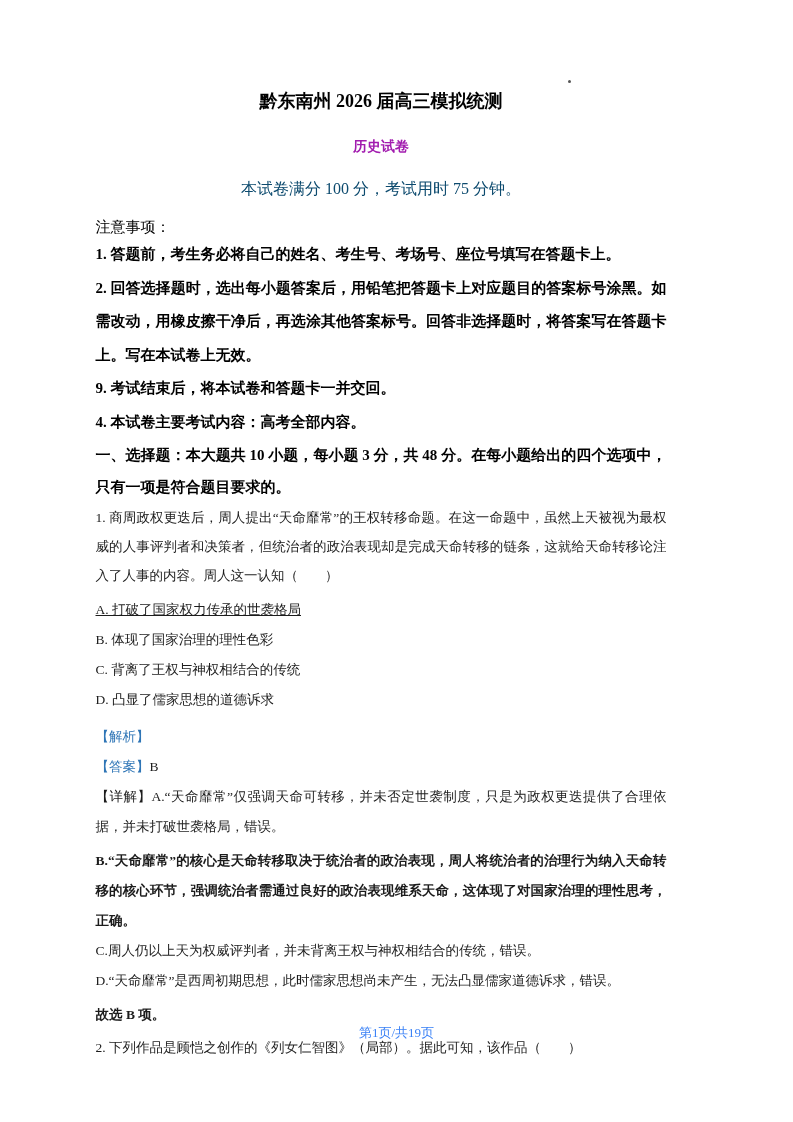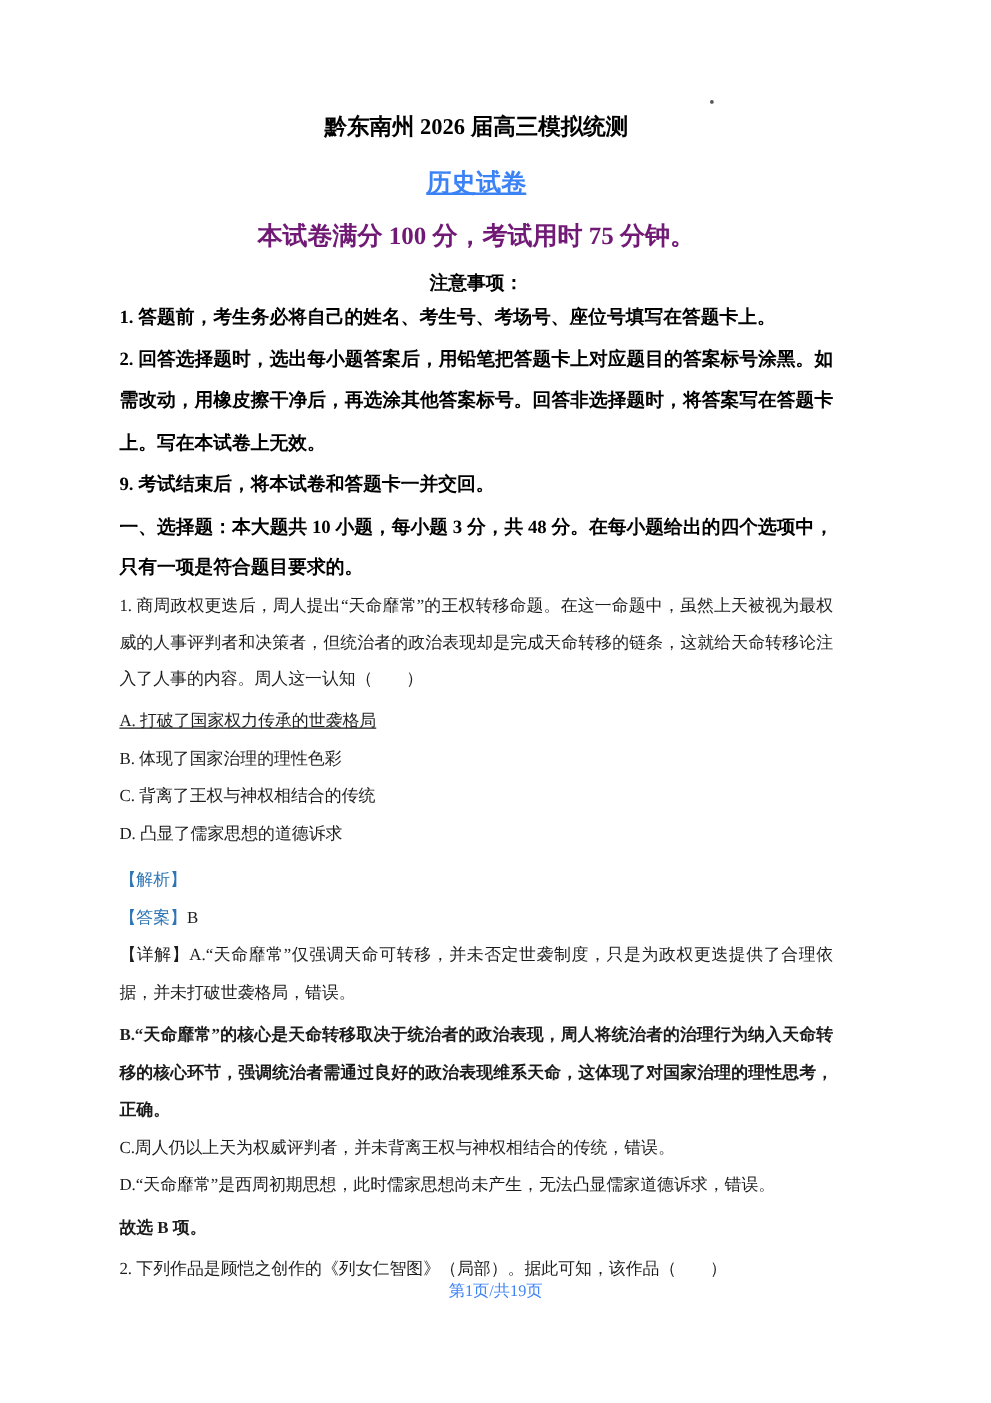--- a/index.html
+++ b/index.html
@@ -17,41 +17,39 @@
   }
   .center { text-align: center; }
   .title {
     font-size: 18px;
     font-weight: bold;
     color: #000;
     line-height: 26px;
     margin: 0;
   }
   .subtitle {
-    font-size: 20px;
+    font-size: 14px;
     font-weight: bold;
-    color: #3b82f6;
+    color: #a21caf;
     line-height: 26px;
     margin: 20px 0 0 0;
-    text-decoration: underline;
   }
   .exam-info {
-    font-size: 20px;
-    font-weight: bold;
-    color: #701a75;
+    font-size: 16px;
+    font-weight: normal;
+    color: #0c4a6e;
     line-height: 22px;
     margin: 18px 0 0 0;
   }
   .notes-heading {
     font-size: 15px;
-    font-weight: bold;
+    font-weight: normal;
     color: #000;
     line-height: 22px;
     margin: 16px 0 0 0;
-    text-align: center;
   }
   .note {
     font-size: 15px;
     font-weight: bold;
     color: #000;
     line-height: 33.5px;
     margin: 0;
     text-align: justify;
   }
   .section-heading {
@@ -110,20 +108,21 @@
   <span class="dot-artifact"></span>
 
   <h1 class="title center">黔东南州 2026 届高三模拟统测</h1>
   <h2 class="subtitle center">历史试卷</h2>
   <p class="exam-info center">本试卷满分 100 分，考试用时 75 分钟。</p>
 
   <p class="notes-heading">注意事项：</p>
   <p class="note">1. 答题前，考生务必将自己的姓名、考生号、考场号、座位号填写在答题卡上。</p>
   <p class="note">2. 回答选择题时，选出每小题答案后，用铅笔把答题卡上对应题目的答案标号涂黑。如需改动，用橡皮擦干净后，再选涂其他答案标号。回答非选择题时，将答案写在答题卡上。写在本试卷上无效。</p>
   <p class="note">9. 考试结束后，将本试卷和答题卡一并交回。</p>
+  <p class="note">4. 本试卷主要考试内容：高考全部内容。</p>
 
   <p class="section-heading">一、选择题：本大题共 10 小题，每小题 3 分，共 48 分。在每小题给出的四个选项中，只有一项是符合题目要求的。</p>
 
   <div>
     <p class="stem">1. 商周政权更迭后，周人提出“天命靡常”的王权转移命题。在这一命题中，虽然上天被视为最权威的人事评判者和决策者，但统治者的政治表现却是完成天命转移的链条，这就给天命转移论注入了人事的内容。周人这一认知（　　）</p>
     <p class="option first">A. 打破了国家权力传承的世袭格局</p>
     <p class="option">B. 体现了国家治理的理性色彩</p>
     <p class="option">C. 背离了王权与神权相结合的传统</p>
     <p class="option">D. 凸显了儒家思想的道德诉求</p>
 

